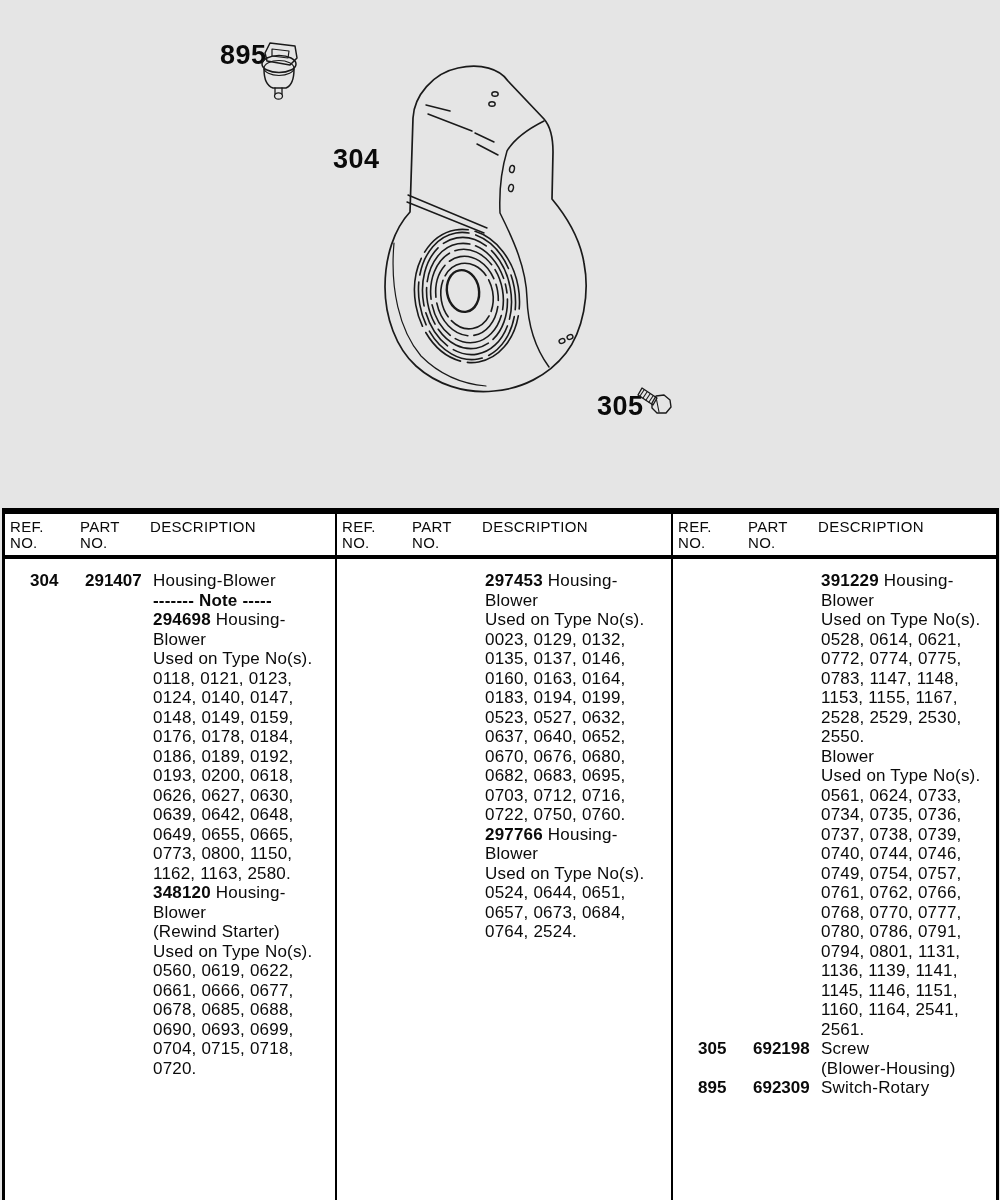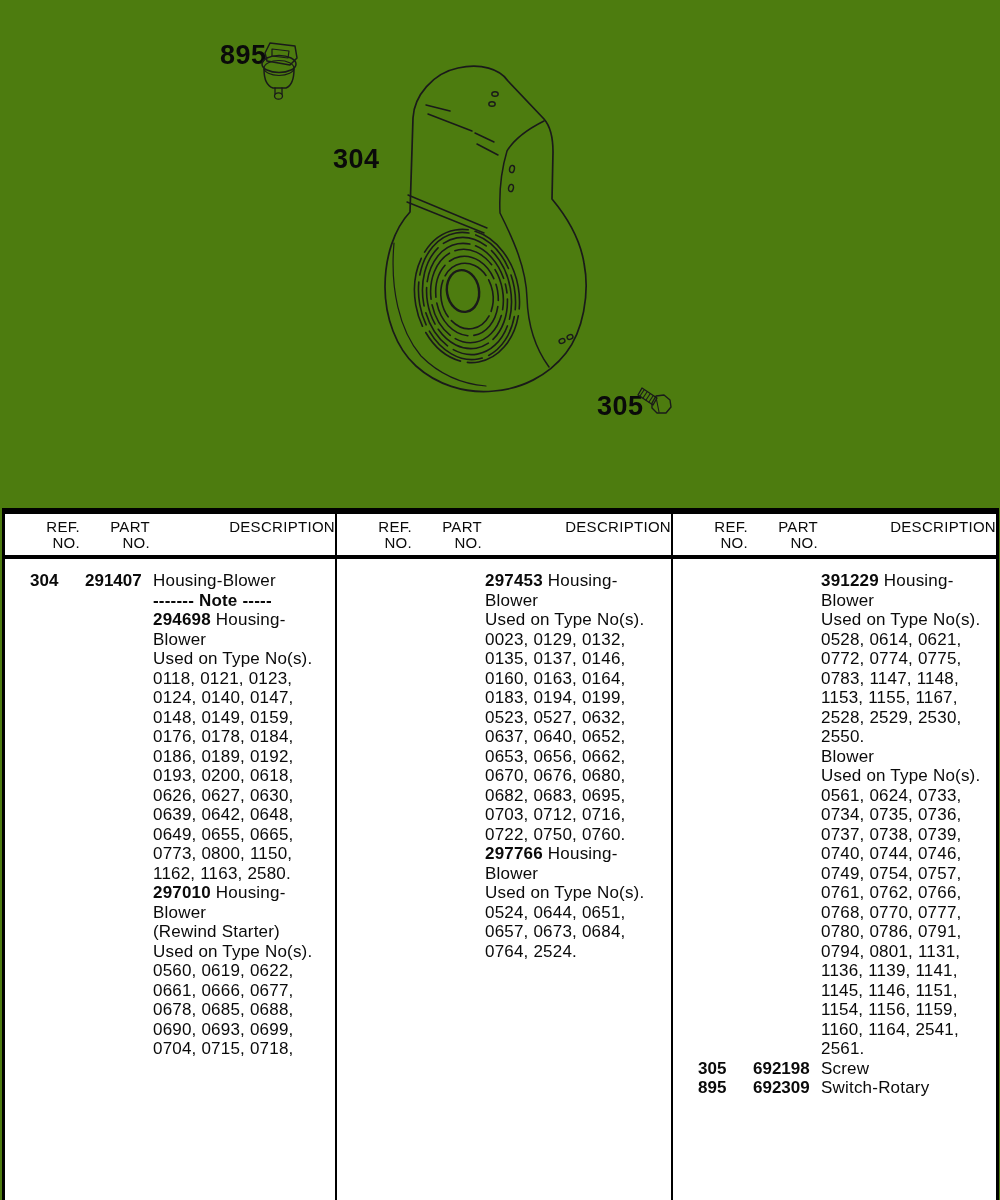--- a/index.html
+++ b/index.html
@@ -1,17 +1,17 @@
 <!DOCTYPE html>
 <html><head>
 <meta charset="utf-8">
 <style>
   html,body{margin:0;padding:0;background:#ffffff;}
   .page{
-    position:relative;width:1000px;height:1200px;background:#4d7c0f;overflow:hidden;
+    position:relative;width:1000px;height:1200px;background:#e5e5e5;overflow:hidden;
     font-family:"Liberation Sans","DejaVu Sans",sans-serif;color:#111;
   }
   
   .diagram{position:absolute;left:0;top:0;width:1000px;height:505px;}
   .ref-label{
     position:absolute;font-weight:bold;font-size:27px;letter-spacing:0.5px;color:#0a0a0a;
   }
   .art{position:absolute;left:180px;top:25px;}
   
   .parts-table{
@@ -21,21 +21,21 @@
   }
   .tcol{display:flex;flex-direction:column;}
   .tcol-1{width:330px;border-right:2px solid #000;}
   .tcol-2{width:334px;border-right:2px solid #000;}
   .tcol-3{flex:1;}
   .thead{
     display:grid;grid-template-columns:70px 70px 1fr;
     padding:5px 0 4px 5px;border-bottom:4px solid #000;
     font-size:15px;line-height:16px;letter-spacing:0.3px;color:#0a0a0a;
   }
-  .thead .h{text-align:right;white-space:pre-line;}
+  .thead .h{text-align:left;white-space:pre-line;}
   .tbody{padding:12px 0 0 5px;font-size:17px;line-height:19.5px;color:#0a0a0a;}
   .line{display:grid;grid-template-columns:70px 70px 1fr;}
   .c-ref{padding-left:20px;font-weight:bold;}
   .c-part{padding-left:5px;font-weight:bold;}
   .c-desc{padding-left:3px;letter-spacing:0.2px;}
   .c-desc b{letter-spacing:0.2px;}
 </style>
 </head>
 <body>
 
@@ -209,21 +209,21 @@
             <span class="c-desc">0773, 0800, 1150,</span>
           </div>
           <div class="line">
             <span class="c-ref"></span>
             <span class="c-part"></span>
             <span class="c-desc">1162, 1163, 2580.</span>
           </div>
           <div class="line">
             <span class="c-ref"></span>
             <span class="c-part"></span>
-            <span class="c-desc"><b>297010</b> Housing-</span>
+            <span class="c-desc"><b>348120</b> Housing-</span>
           </div>
           <div class="line">
             <span class="c-ref"></span>
             <span class="c-part"></span>
             <span class="c-desc">Blower</span>
           </div>
           <div class="line">
             <span class="c-ref"></span>
             <span class="c-part"></span>
             <span class="c-desc">(Rewind Starter)</span>
@@ -250,20 +250,25 @@
           </div>
           <div class="line">
             <span class="c-ref"></span>
             <span class="c-part"></span>
             <span class="c-desc">0690, 0693, 0699,</span>
           </div>
           <div class="line">
             <span class="c-ref"></span>
             <span class="c-part"></span>
             <span class="c-desc">0704, 0715, 0718,</span>
+          </div>
+          <div class="line">
+            <span class="c-ref"></span>
+            <span class="c-part"></span>
+            <span class="c-desc">0720.</span>
           </div>
         </div>
     </div>
 
     <div class="tcol tcol-2">
       <div class="thead">
         <span class="h">REF.
 NO.</span>
         <span class="h">PART
 NO.</span>
@@ -311,25 +316,20 @@
             <span class="c-desc">0523, 0527, 0632,</span>
           </div>
           <div class="line">
             <span class="c-ref"></span>
             <span class="c-part"></span>
             <span class="c-desc">0637, 0640, 0652,</span>
           </div>
           <div class="line">
             <span class="c-ref"></span>
             <span class="c-part"></span>
-            <span class="c-desc">0653, 0656, 0662,</span>
-          </div>
-          <div class="line">
-            <span class="c-ref"></span>
-            <span class="c-part"></span>
             <span class="c-desc">0670, 0676, 0680,</span>
           </div>
           <div class="line">
             <span class="c-ref"></span>
             <span class="c-part"></span>
             <span class="c-desc">0682, 0683, 0695,</span>
           </div>
           <div class="line">
             <span class="c-ref"></span>
             <span class="c-part"></span>
@@ -488,38 +488,38 @@
             <span class="c-desc">1136, 1139, 1141,</span>
           </div>
           <div class="line">
             <span class="c-ref"></span>
             <span class="c-part"></span>
             <span class="c-desc">1145, 1146, 1151,</span>
           </div>
           <div class="line">
             <span class="c-ref"></span>
             <span class="c-part"></span>
-            <span class="c-desc">1154, 1156, 1159,</span>
-          </div>
-          <div class="line">
-            <span class="c-ref"></span>
-            <span class="c-part"></span>
             <span class="c-desc">1160, 1164, 2541,</span>
           </div>
           <div class="line">
             <span class="c-ref"></span>
             <span class="c-part"></span>
             <span class="c-desc">2561.</span>
           </div>
           <div class="line">
             <span class="c-ref">305</span>
             <span class="c-part">692198</span>
             <span class="c-desc">Screw</span>
           </div>
           <div class="line">
+            <span class="c-ref"></span>
+            <span class="c-part"></span>
+            <span class="c-desc">(Blower-Housing)</span>
+          </div>
+          <div class="line">
             <span class="c-ref">895</span>
             <span class="c-part">692309</span>
             <span class="c-desc">Switch-Rotary</span>
           </div>
         </div>
     </div>
 
   </div>
 </div>
 

